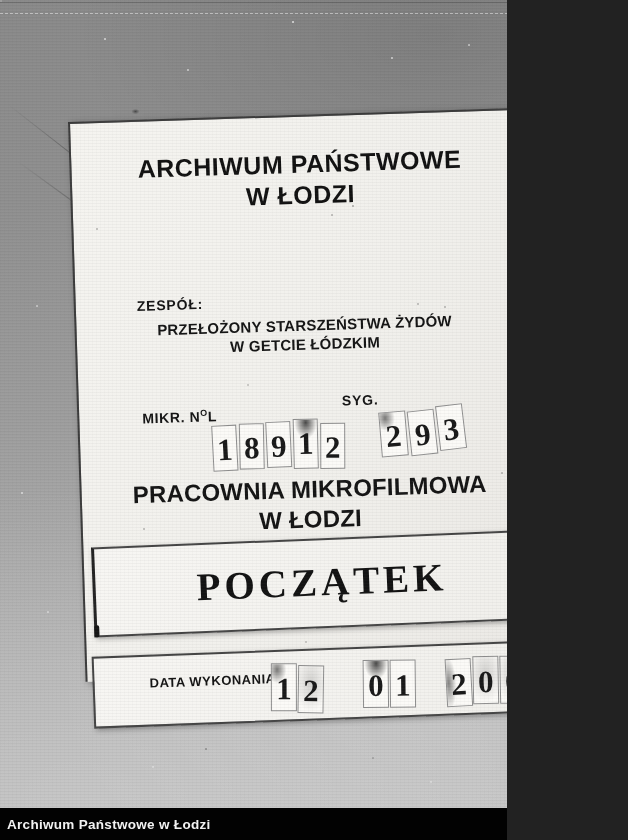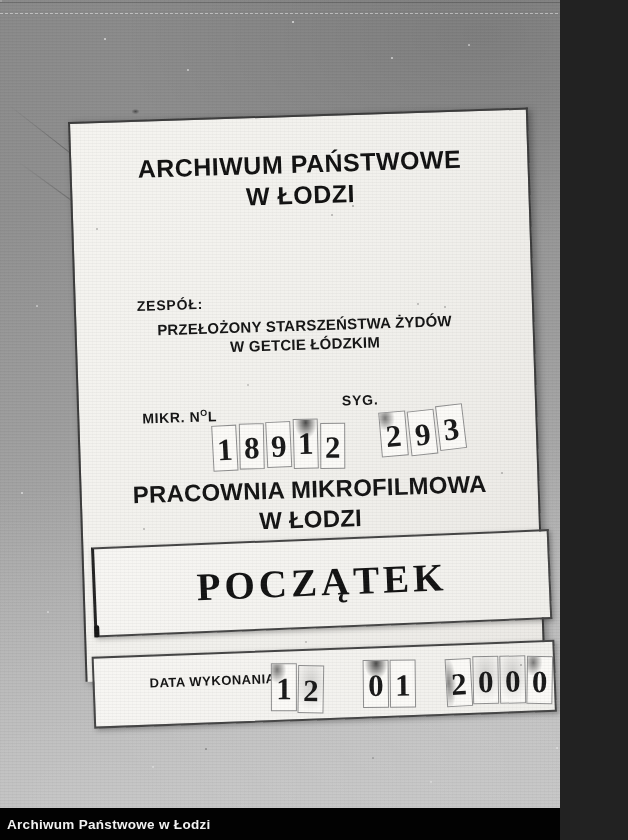--- a/index.html
+++ b/index.html
@@ -1,17 +1,17 @@
 <!DOCTYPE html>
 <html><head>
 <meta charset="utf-8">
 <style>
   html,body{margin:0;padding:0;background:#222;}
   .stage{
-    position:relative;width:560px;height:840px;overflow:hidden;
+    position:relative;width:507px;height:840px;overflow:hidden;
     font-family:"Liberation Sans",sans-serif;
     background:
       radial-gradient(520px 300px at 86% 4%, rgba(0,0,0,.10), transparent 70%),
       radial-gradient(900px 520px at 18% 96%, rgba(255,255,255,.16), transparent 62%),
       radial-gradient(700px 420px at 92% 82%, rgba(255,255,255,.13), transparent 60%),
       linear-gradient(170deg,#898989 0%,#8f8f8f 22%,#9d9d9d 46%,#b3b3b3 72%,#c3c3c3 100%);
   }
   
   .grain{
     position:absolute;inset:0;pointer-events:none;z-index:6;

